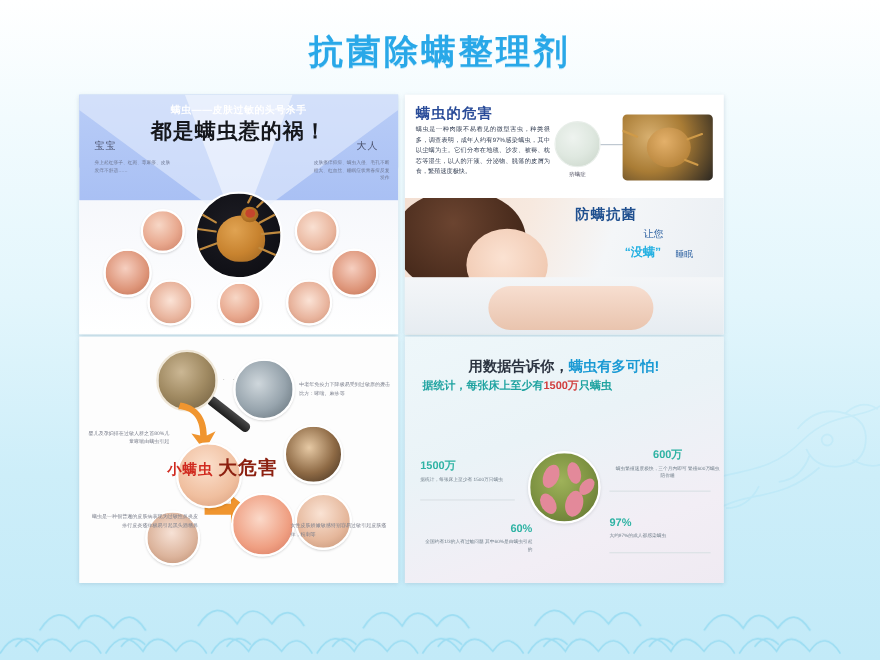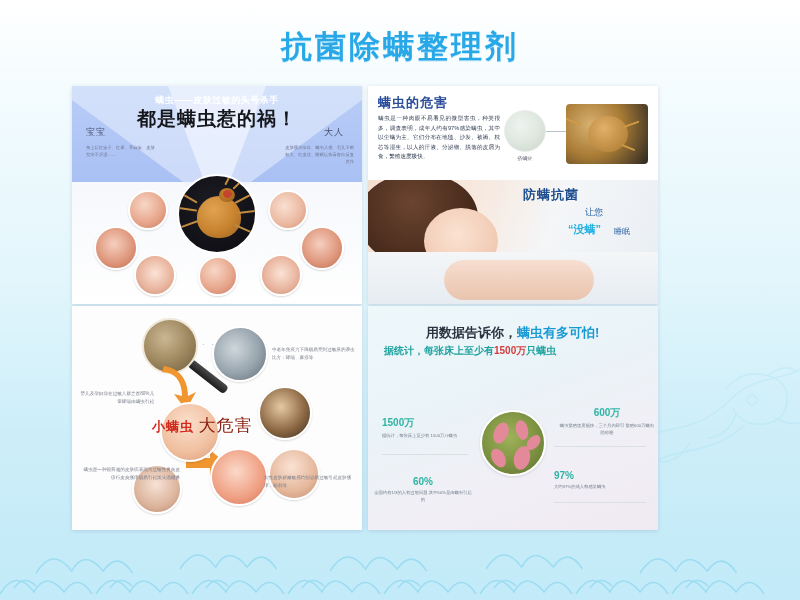--- a/index.html
+++ b/index.html
@@ -108,21 +108,21 @@
   .p2-ov-c{ position:absolute; left:200px; top:136px; font-size:11px; font-weight:bold;
             color:#23b0e2; z-index:4;}
   .p2-ov-d{ position:absolute; left:246px; top:140px; font-size:8px; color:#2a5fa0; z-index:4;}
 
   
   #panel-big-harm{
     left:72px; top:306px; width:290px; height:224px; background:#fdfdfd;
   }
   .p3-title{ position:absolute; left:80px; top:108px; z-index:6; }
   .p3-title .small{ font-size:13px; font-weight:bold; color:#d02a1f; letter-spacing:1px;}
-  .p3-title .big{ font-size:17px; font-weight:normal; color:#8c2010; letter-spacing:1px;}
+  .p3-title .big{ font-size:17px; font-weight:bold; color:#8c2010; letter-spacing:1px;}
   .magnifier{ position:absolute; left:70px; top:12px; width:56px; height:56px; border-radius:50%;
               background:radial-gradient(circle at 40% 35%,#cbb794 0%,#a08a62 50%,#6d5b3c 100%);
               border:2px solid #efe7d8; z-index:5;}
   .mag-handle{ position:absolute; left:118px; top:52px; width:46px; height:9px; border-radius:4px;
                background:linear-gradient(180deg,#4a4a4a,#1d1d1d); transform:rotate(38deg);
                transform-origin:left center; z-index:4;}
   .mag-dots{ position:absolute; left:130px; top:34px; font-size:8px; color:#b9b9b9; letter-spacing:2px; z-index:4;}
   .arrow-orange{ position:absolute; z-index:5; }
   .p3-txt{ position:absolute; font-size:4.6px; line-height:8px; color:#7b7f8c; z-index:6;}
   .p3-txt.tl{ left:8px; top:84px; width:74px; text-align:right;}
@@ -346,21 +346,21 @@
     <div class="desc">据统计，每张床上至少有 1500万只螨虫</div>
   </div>
   <div class="p4-divider" style="left:14px;top:148px;width:86px;"></div>
 
   <div class="stat" style="left:190px;top:100px;width:98px;text-align:center;">
     <div class="num">600万</div>
     <div class="desc">螨虫繁殖速度极快，三个月内即可 繁殖600万螨虫陪你睡</div>
   </div>
   <div class="p4-divider" style="left:186px;top:140px;width:92px;"></div>
 
-  <div class="stat" style="left:5px;top:170px;width:100px;text-align:center;">
+  <div class="stat" style="left:16px;top:170px;width:100px;text-align:right;">
     <div class="num">60%</div>
     <div class="desc">全国约有1/3的人有过敏问题 其中60%是由螨虫引起的</div>
   </div>
 
   <div class="stat" style="left:186px;top:164px;width:96px;text-align:left;">
     <div class="num">97%</div>
     <div class="desc">大约97%的成人都感染螨虫</div>
   </div>
   <div class="p4-divider" style="left:186px;top:196px;width:92px;"></div>
 

